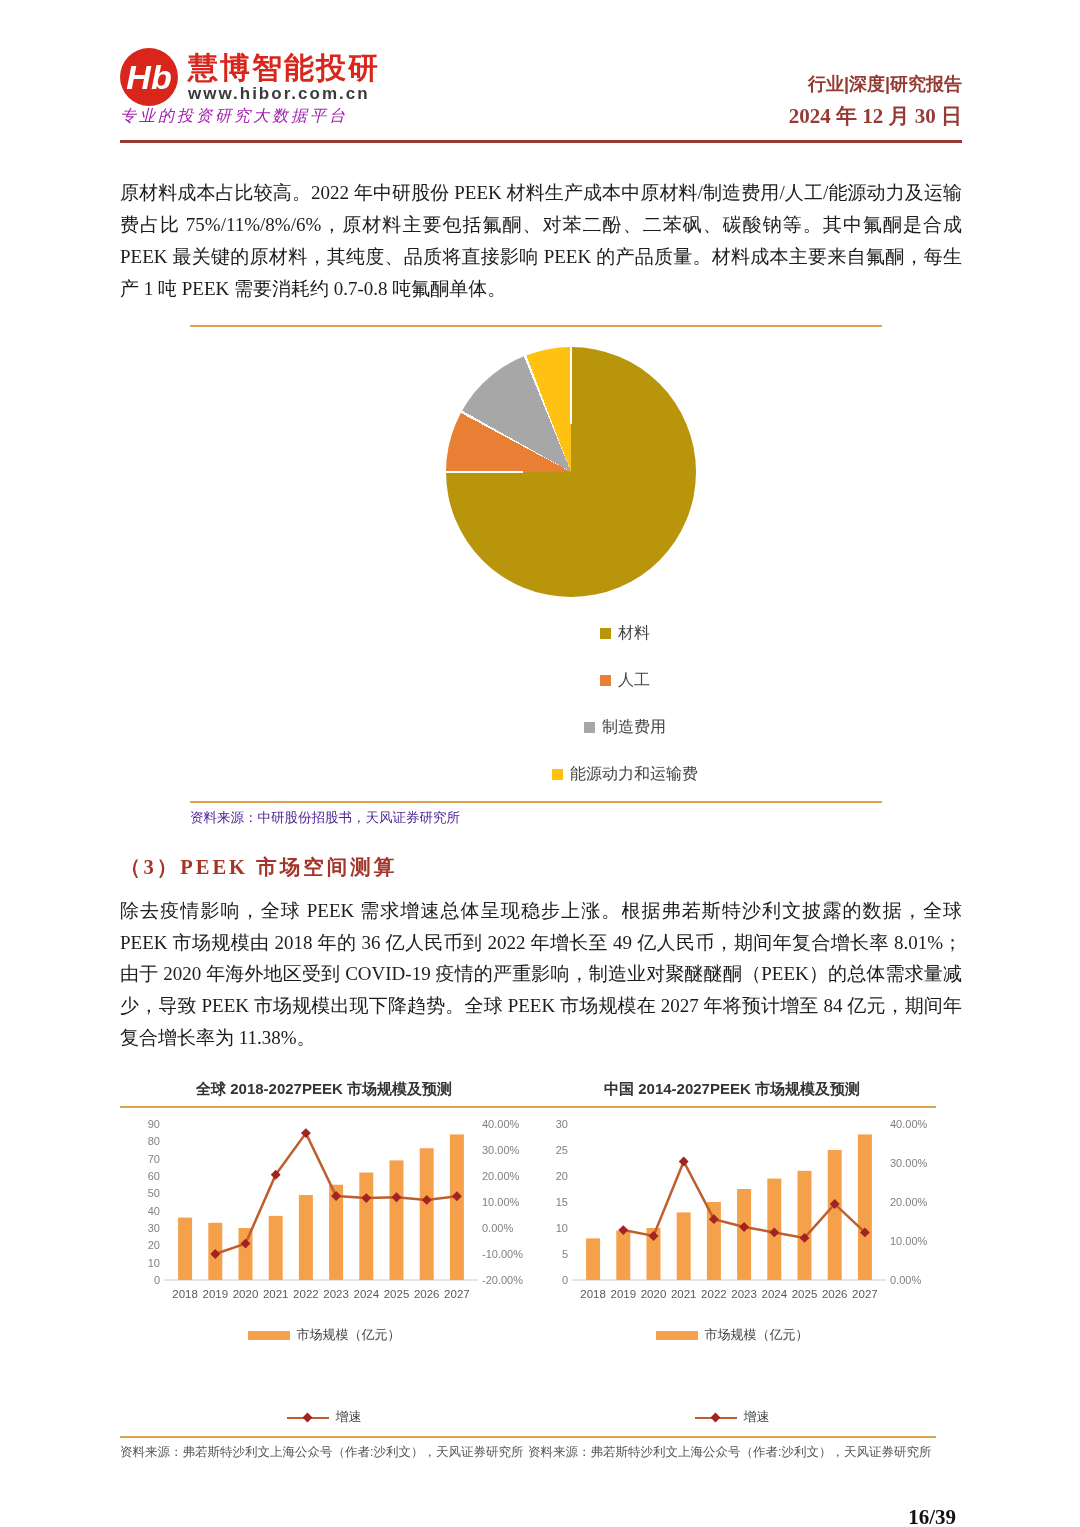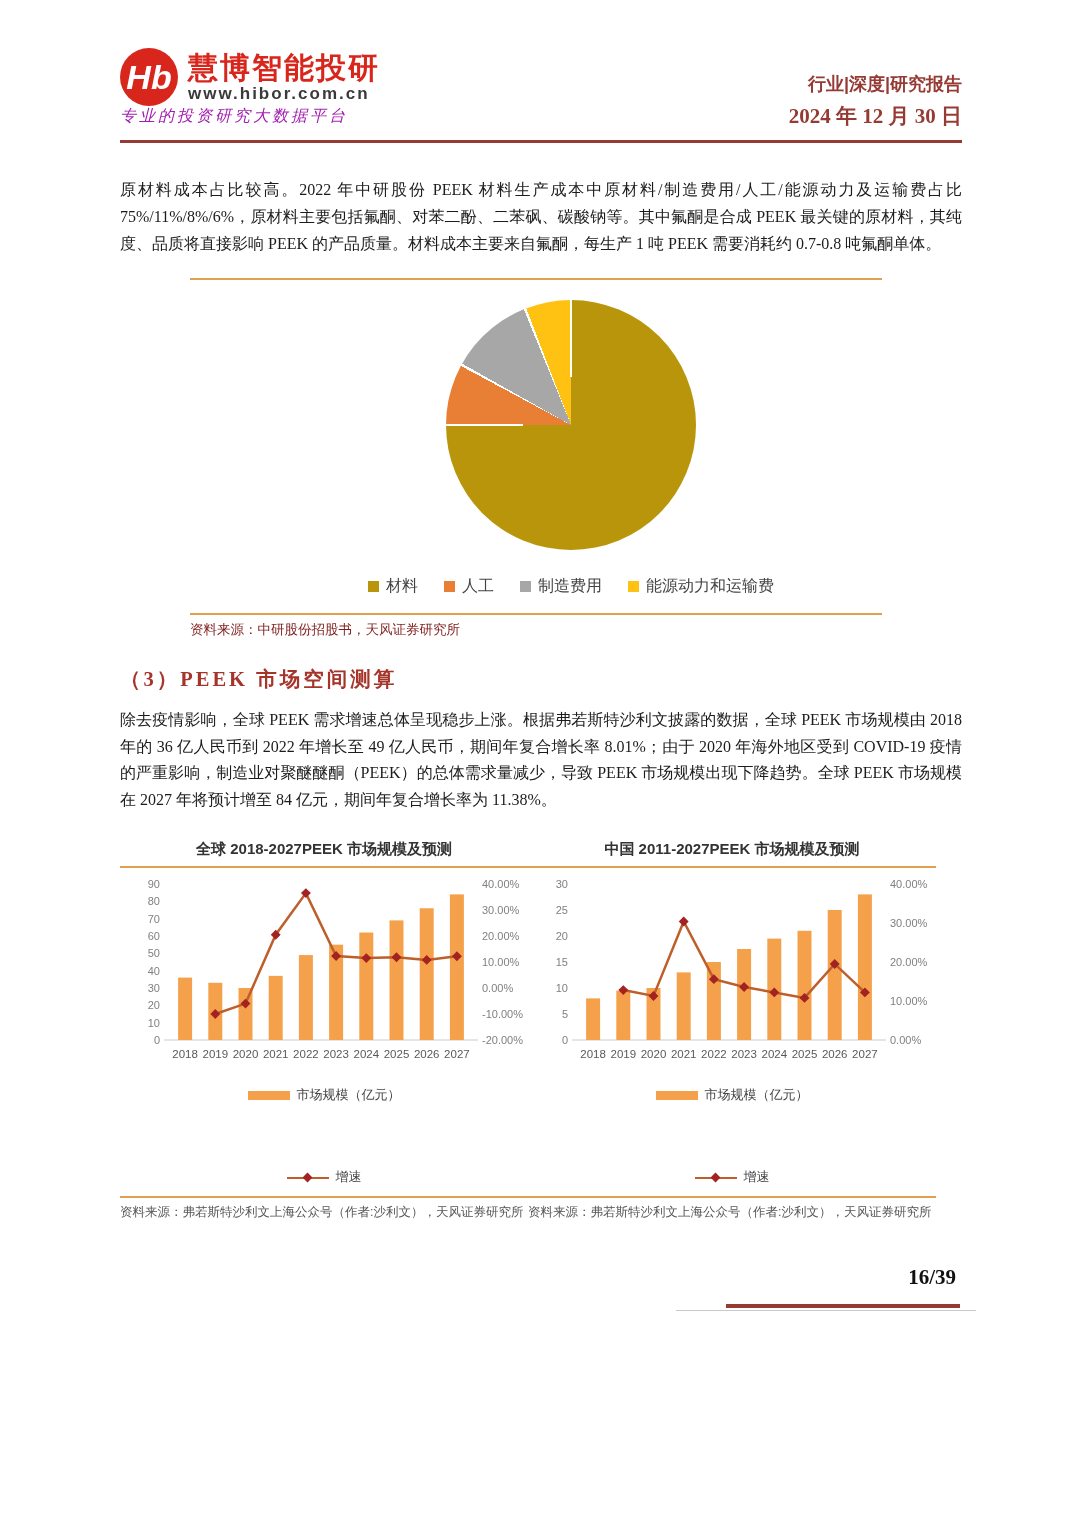--- a/index.html
+++ b/index.html
@@ -24,37 +24,37 @@
       font-family:"Liberation Sans","DejaVu Sans",sans-serif;line-height:1.1;}
   .brandurl{color:#3a3a3a;font-weight:bold;font-size:17px;letter-spacing:2px;
       font-family:"Liberation Sans","DejaVu Sans",sans-serif;}
   .tagline{font-style:italic;font-size:16px;color:#a21caf;letter-spacing:3px;}
   .hdr-right{text-align:right;padding-top:24px;}
   .doctype{color:#963a34;font-weight:bold;font-size:18px;
       font-family:"Liberation Sans","DejaVu Sans",sans-serif;}
   .docdate{color:#963a34;font-weight:bold;font-size:21px;margin-top:6px;}
 
   
-  .para{font-size:16px;line-height:1.68;text-align:justify;margin:0;}
+  .para{font-size:19px;line-height:1.68;text-align:justify;margin:0;}
   .p1{margin-top:34px;}
   .p2{margin-top:14px;}
   .p3{margin-top:20px;}
   .boldtail{font-weight:normal;}
 
   
   .pieblock{width:692px;margin:20px 0 0 70px;
       font-family:"Liberation Sans","DejaVu Sans",sans-serif;}
   .pietitle{font-weight:bold;font-size:17px;color:#333;margin-left:66px;padding-bottom:8px;}
   .rule{border:0;border-top:2px solid #dfa050;margin:0;}
   .pie{width:250px;height:250px;border-radius:50%;margin:20px 0 0 256px;}
   .pielegend{display:flex;gap:26px;margin:26px 0 0 178px;align-items:center;
-      font-size:16px;color:#444;}
+      font-size:16px;color:#444;flex-direction:column;}
   .pl-item{display:flex;align-items:center;gap:7px;}
   .pl-swatch{width:11px;height:11px;display:inline-block;}
-  .piesrc{font-size:13.5px;color:#7f1d1d;margin-top:6px;}
+  .piesrc{font-size:13.5px;color:#4c1d95;margin-top:6px;}
   .pieblock .rule.bot{margin-top:16px;}
 
   
   .sechead{color:#a5352b;font-weight:bold;font-size:20.5px;letter-spacing:3px;
       margin-top:26px;font-family:"Liberation Serif","DejaVu Serif",serif;}
 
   
   .chartsrow{display:flex;margin-top:26px;}
   .chartcard{width:408px;font-family:"Liberation Sans","DejaVu Sans",sans-serif;}
   .charttitle{font-weight:bold;font-size:15px;color:#333;text-align:center;
@@ -196,21 +196,21 @@
               <span class="dm" style="background: rgb(163, 34, 34);"></span>
           </span>
           <span>增速</span>
         </span>
       </div>
       <hr class="rule">
       <div class="chartsrc">资料来源：弗若斯特沙利文上海公众号（作者:沙利文），天风证券研究所</div>
     </div>
 
     <div class="chartcard">
-      <div class="charttitle">中国 2011-2027PEEK 市场规模及预测</div>
+      <div class="charttitle">中国 2014-2027PEEK 市场规模及预测</div>
       <hr class="rule">
       <svg width="408" height="212" viewBox="0 0 408 212">
           <text x="40" y="176" text-anchor="end" font-size="11" fill="#808080">0</text>
           <text x="40" y="150" text-anchor="end" font-size="11" fill="#808080">5</text>
           <text x="40" y="124" text-anchor="end" font-size="11" fill="#808080">10</text>
           <text x="40" y="98" text-anchor="end" font-size="11" fill="#808080">15</text>
           <text x="40" y="72" text-anchor="end" font-size="11" fill="#808080">20</text>
           <text x="40" y="46" text-anchor="end" font-size="11" fill="#808080">25</text>
           <text x="40" y="20" text-anchor="end" font-size="11" fill="#808080">30</text>
           <text x="362" y="176" text-anchor="start" font-size="11" fill="#808080">0.00%</text>

